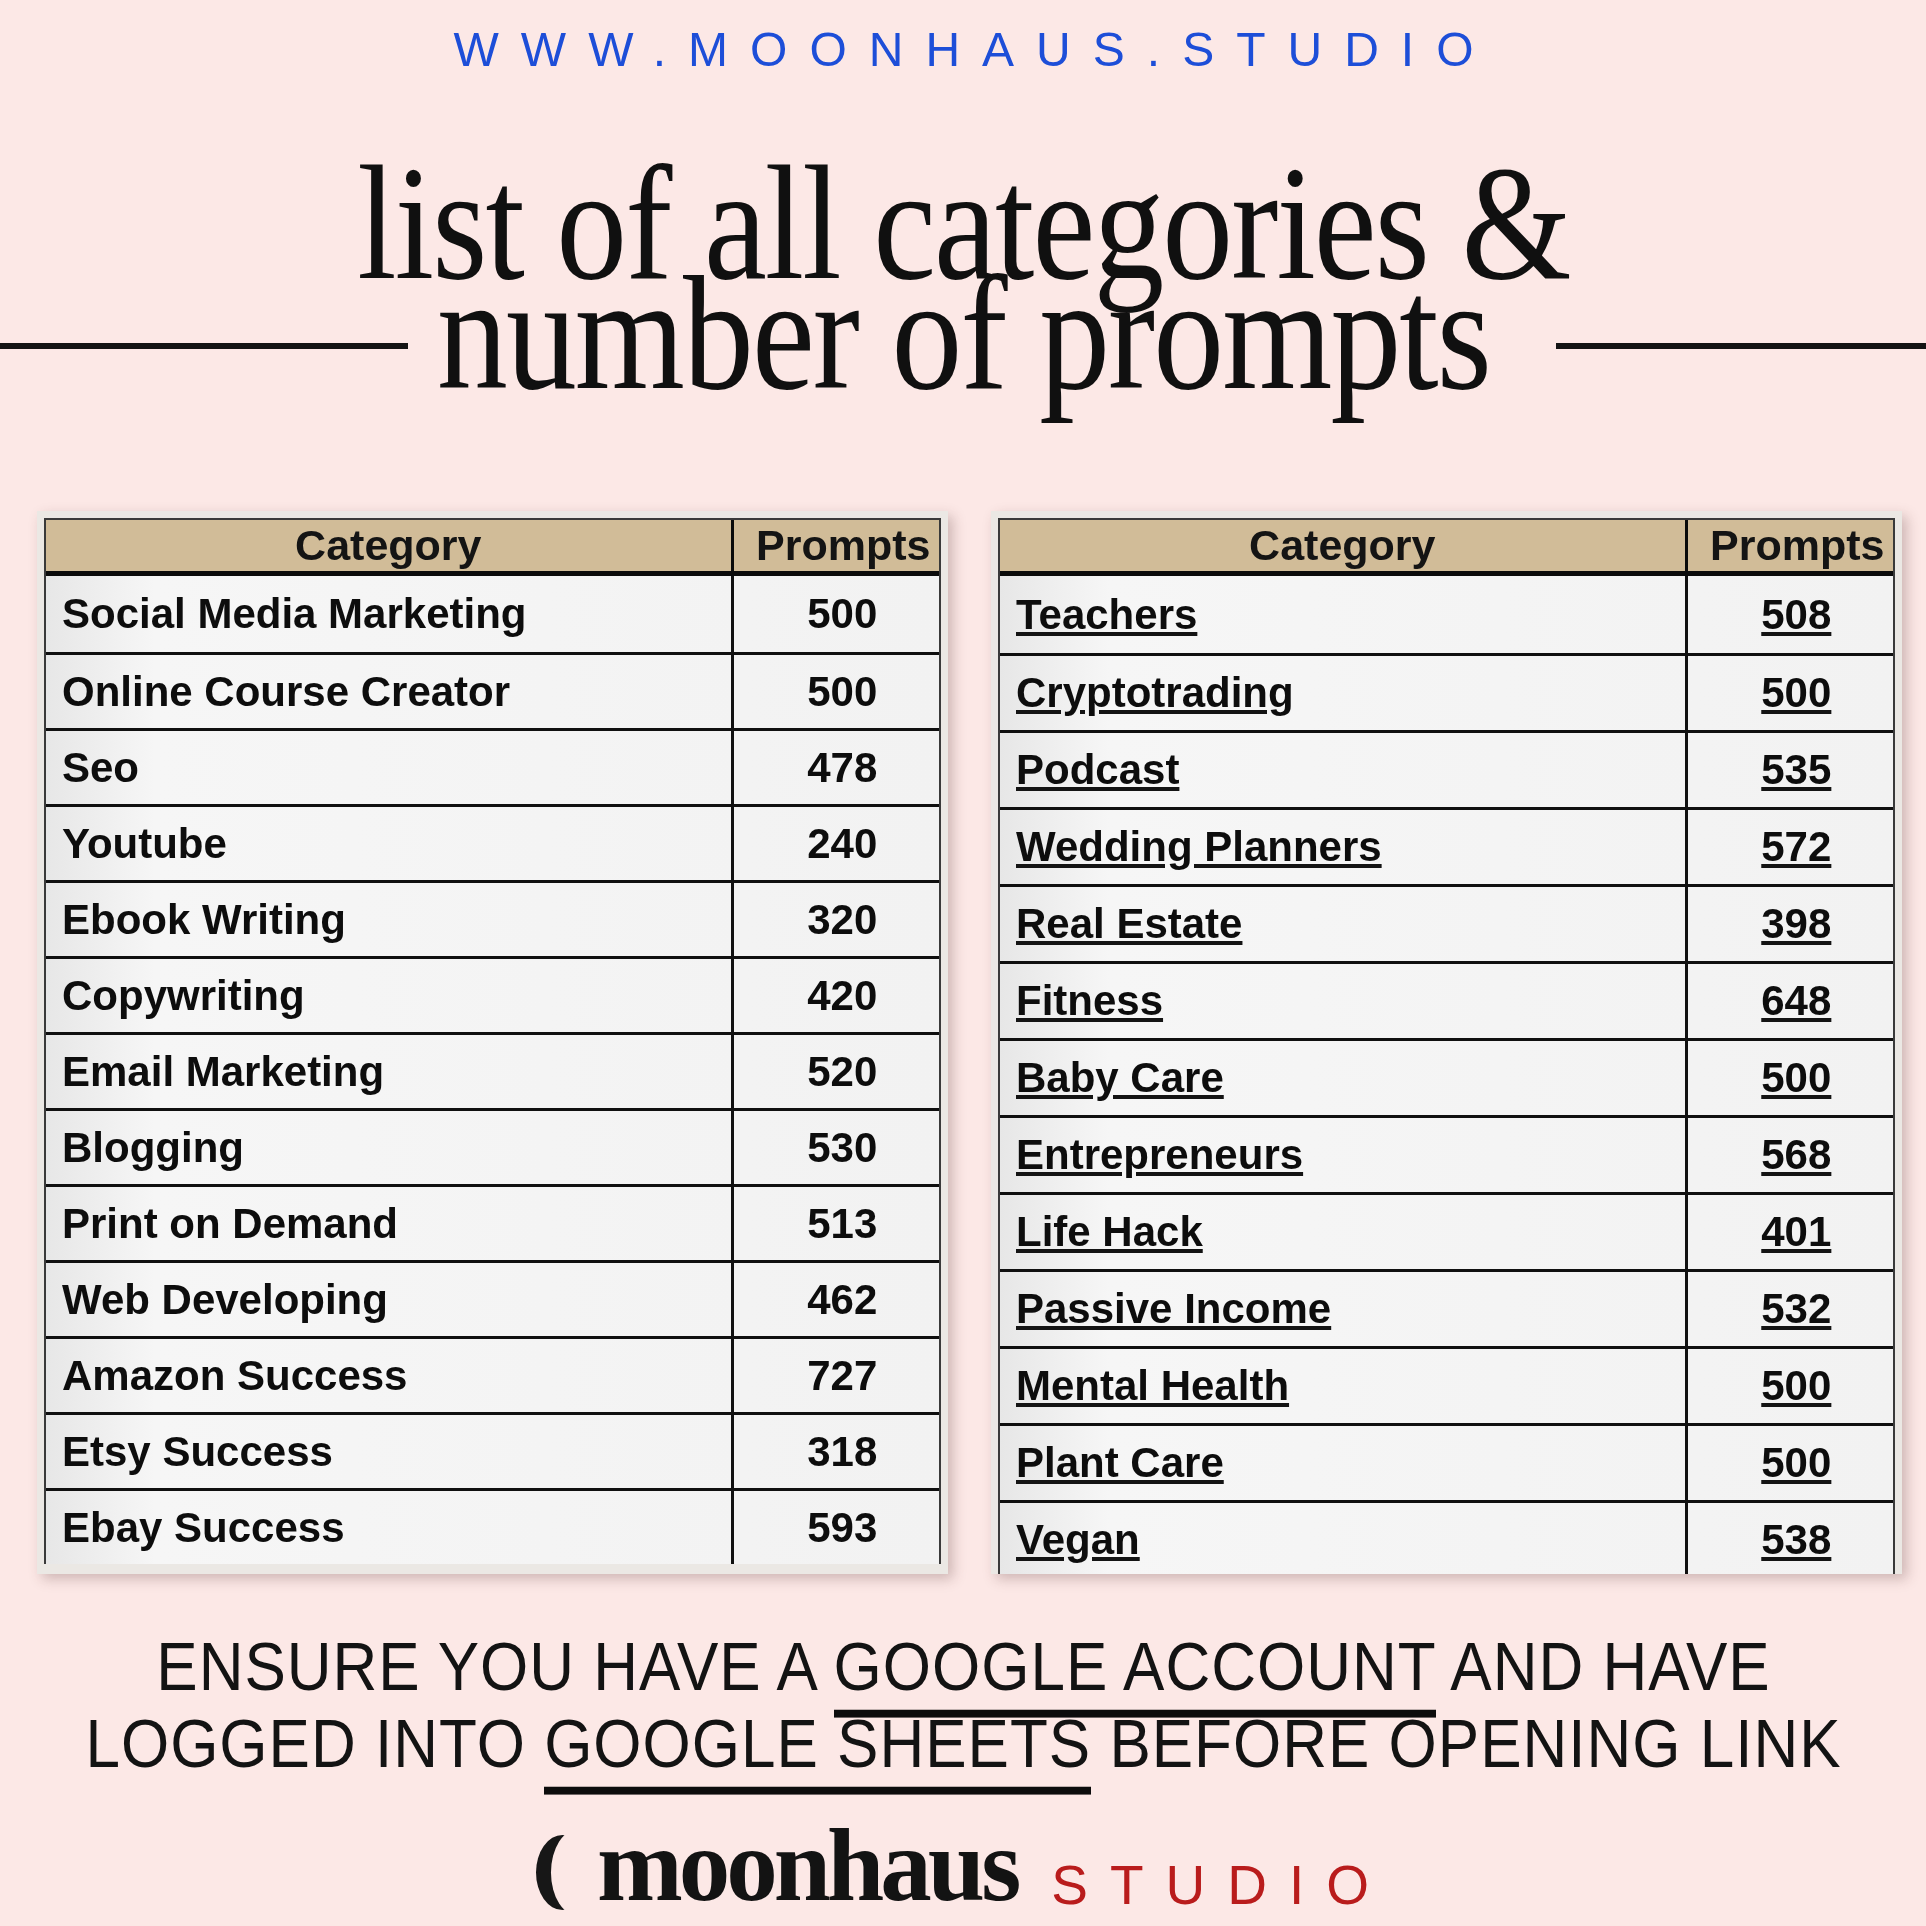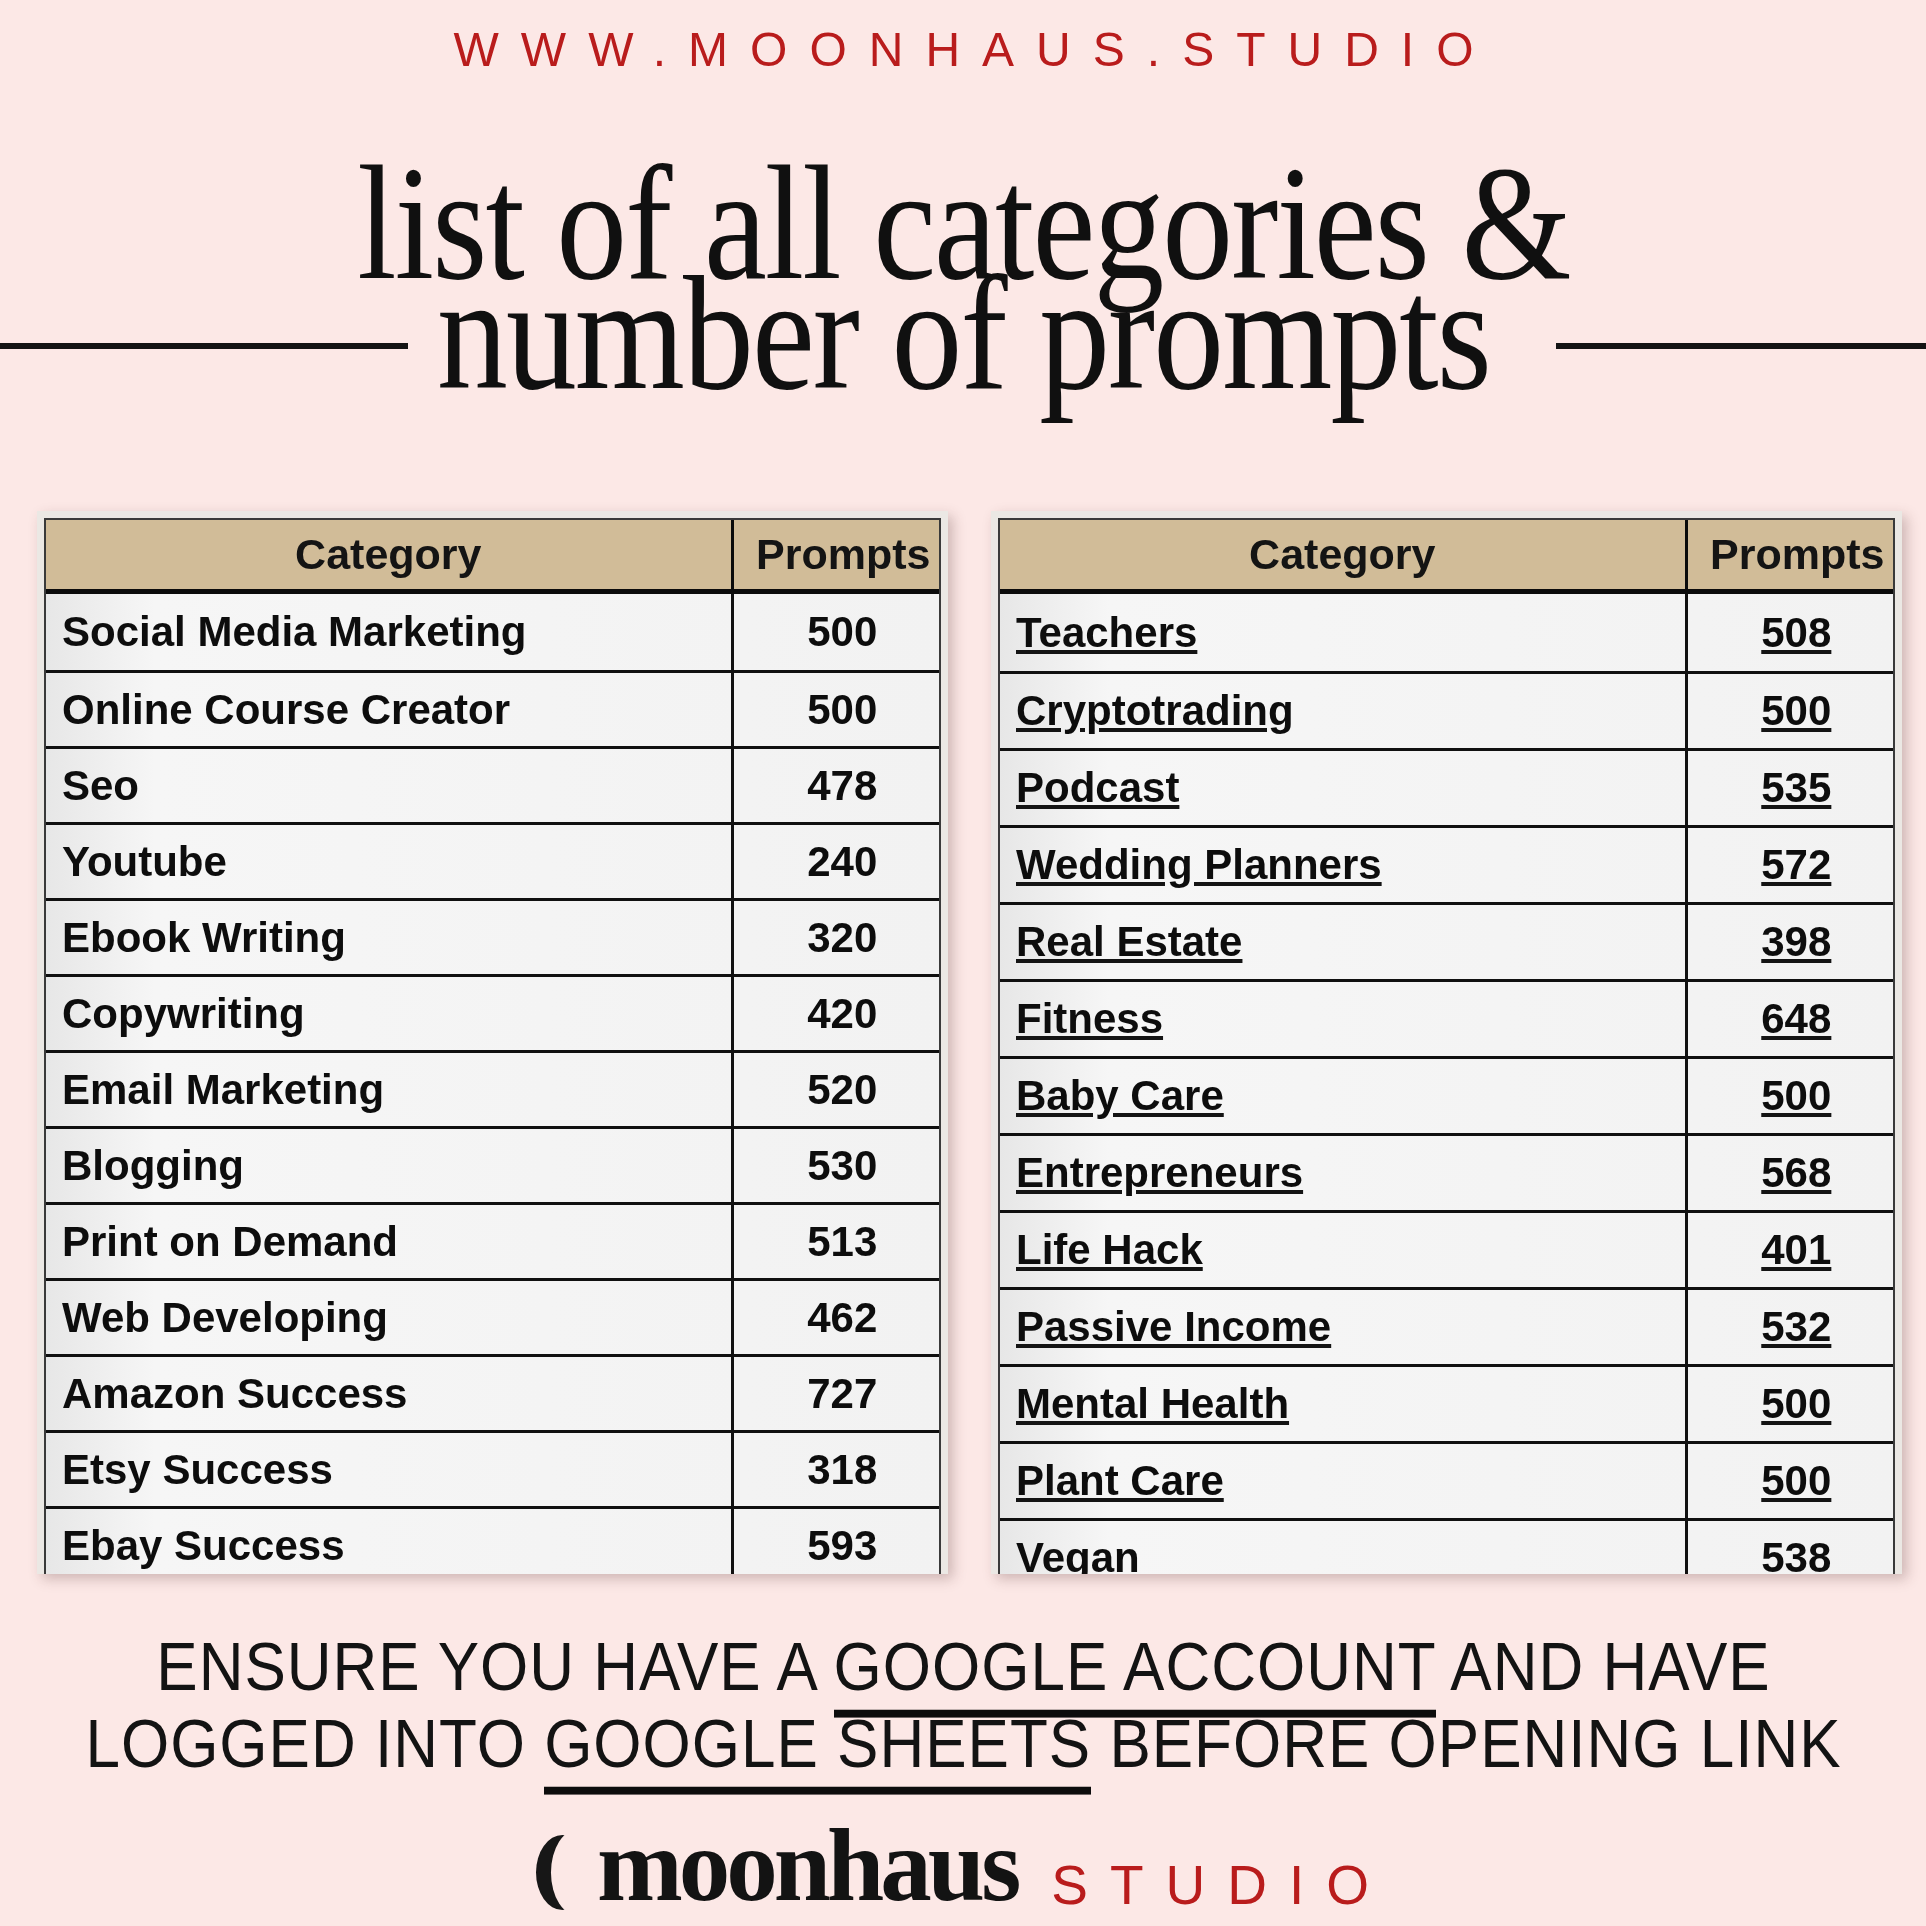--- a/index.html
+++ b/index.html
@@ -6,21 +6,21 @@
   .canvas{
     position:relative;width:1927px;height:1927px;overflow:hidden;
     background:var(--bg,#fce8e6);
     font-family:"Liberation Sans",sans-serif;
     color:var(--ink,#141414);
   }
   
   .site-url{
     position:absolute;top:22px;left:0;right:0;text-align:center;
     font-size:48px;font-weight:400;letter-spacing:22px;text-indent:22px;
-    color:#b91c1c;
+    color:#1d4ed8;
   }
   
   .title-line{
     position:absolute;left:0;right:0;margin:0;text-align:center;
     font-family:"Liberation Serif",serif;font-weight:400;
     font-size:149px;line-height:1;letter-spacing:-2px;
     transform:scale(0.95,1.1);transform-origin:50% 50%;
     color:#101010;white-space:nowrap;
   }
   .l1{top:148px;}
@@ -32,21 +32,21 @@
   .twrap{
     position:absolute;top:511px;width:911px;height:1063px;
     box-sizing:border-box;padding:7px 7px 0 7px;overflow:hidden;
     background:#ebe8e4;
     box-shadow:5px 5px 12px rgba(90,55,55,0.28);
   }
   .twrap-left{left:37px;}
   .twrap-right{left:991px;}
   .table{border:2px solid #3a3a3a;border-bottom:none;background:var(--row,#f3f3f3);}
   .thead{
-    display:flex;height:74px;box-sizing:border-box;
+    display:flex;height:56px;box-sizing:border-box;
     background:var(--head,#d1bc98);border-bottom:5px solid #0b0b0b;
     font-weight:700;font-size:43px;
   }
   .th{display:flex;align-items:center;justify-content:center;box-sizing:border-box;}
   .th.cat{width:77%;border-right:3px solid #0b0b0b;}
   .th.num{flex:1;margin-left:14px;}
   .trow{
     display:flex;box-sizing:border-box;border-top:3px solid #101010;
     background:linear-gradient(90deg,#e7e7e7 0px,#f6f6f6 109px,#f2f2f2 100%);
   }

